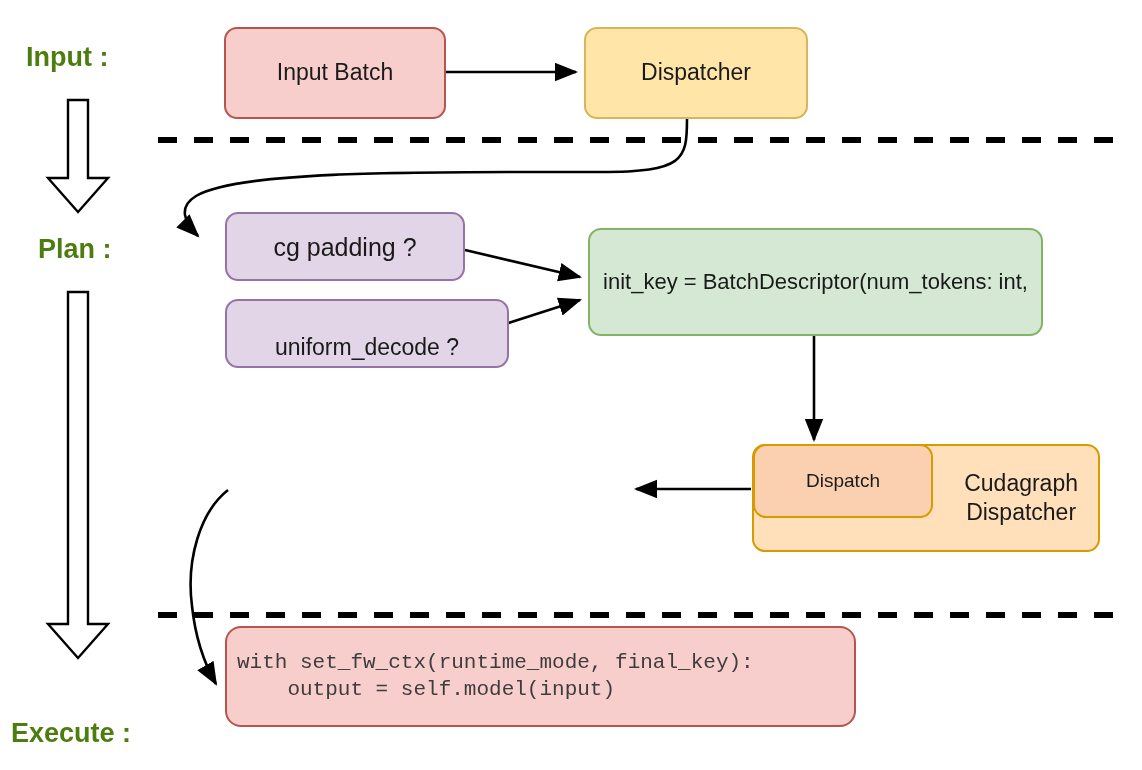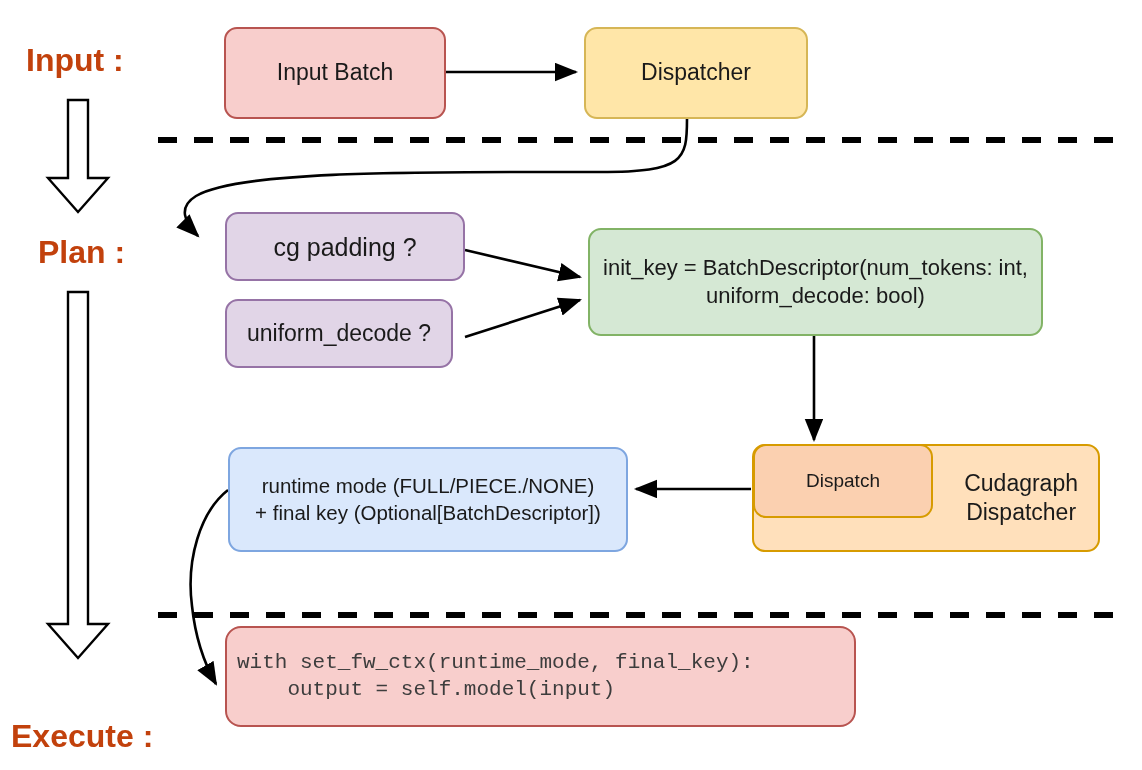--- a/index.html
+++ b/index.html
@@ -1,21 +1,21 @@
 <!DOCTYPE html>
 <html><head>
 <meta charset="utf-8">
 <style>
   html,body{margin:0;padding:0;background:#ffffff;}
   body{width:1142px;height:770px;font-family:"Liberation Sans",sans-serif;overflow:hidden;}
   #stage{position:relative;width:1142px;height:770px;background:#fff;}
   svg.layer{position:absolute;left:0;top:0;width:1142px;height:770px;}
   .stage-label{
     position:absolute;font-family:"Liberation Sans",sans-serif;
-    font-weight:bold;font-size:32px;color:#c2410c;white-space:nowrap;
+    font-weight:bold;font-size:27px;color:#4d7c0f;white-space:nowrap;
   }
   .node{
     position:absolute;box-sizing:border-box;
     display:flex;align-items:center;justify-content:center;
     text-align:center;border-radius:13px;border:2px solid;
     font-family:"Liberation Sans",sans-serif;color:#1a1a1a;
     line-height:1.28;padding:4px 10px;
   }
   .node.code{
     border-radius:16px;
@@ -23,22 +23,22 @@
     justify-content:flex-start;align-items:center;
     white-space:pre;text-align:left;padding-left:10px;
     color:#3d3d3d;
   }
   .n-input-batch{left:224px;top:27px;width:222px;height:92px;font-size:23px;
     background:#f8cecc;border-color:#b85450;align-items:center;}
   .n-preprocess{left:584px;top:27px;width:224px;height:92px;font-size:23px;
     background:#ffe6a8;border-color:#d6b656;}
   .n-cg-padding{left:225px;top:212px;width:240px;height:69px;font-size:25px;
     background:#e1d5e7;border-color:#9673a6;}
-  .n-uniform-decode{left:225px;top:299px;width:228px;height:69px;font-size:23px;
-    background:#e1d5e7;border-color:#9673a6;}
+  .n-uniform-decode{left:225px;top:299px;width:284px;height:69px;font-size:23px;
+    background:#e1d5e7;border-color:#9673a6;align-items:flex-end;}
   .n-init-key{left:588px;top:228px;width:455px;height:108px;font-size:22px;
     background:#d5e8d4;border-color:#82b366;}
   .n-cudagraph{left:752px;top:444px;width:348px;height:108px;font-size:23px;
     background:#ffe0bb;border-color:#d79b00;align-items:center;
     justify-content:flex-end;padding-right:20px;}
   .n-dispatch{left:753px;top:444px;width:180px;height:74px;font-size:19px;
     background:#fbd0b0;border-color:#d79b00;z-index:3;}
   .n-runtime{left:228px;top:447px;width:400px;height:105px;font-size:20.5px;
     background:#dae8fc;border-color:#7ea6e0;}
   .n-code{left:225px;top:626px;width:631px;height:101px;font-size:21px;
@@ -103,40 +103,33 @@
     <span>cg padding ?</span>
   </div>
 
   <div class="node n-uniform-decode">
     <span>uniform_decode ?</span>
   </div>
 
   <div class="node n-init-key">
     <span>
       <span>init_key = BatchDescriptor(num_tokens: int,</span><br>
-      <span>uniform_decode: bool)</span>
     </span>
   </div>
 
   <div class="node n-cudagraph">
     <span>
       <span>Cudagraph</span><br>
       <span>Dispatcher</span>
     </span>
   </div>
 
   <div class="node n-dispatch">
     <span>Dispatch</span>
   </div>
 
-  <div class="node n-runtime">
-    <span>
-      <span>runtime mode (FULL/PIECE./NONE)</span><br>
-      <span>+ final key (Optional[BatchDescriptor])</span>
-    </span>
-  </div>
 
   <div class="node code n-code">
     <span><span>with set_fw_ctx(runtime_mode, final_key):</span>
 <span>    output = self.model(input)</span></span>
   </div>
 
 </div>
 
 </body></html>

